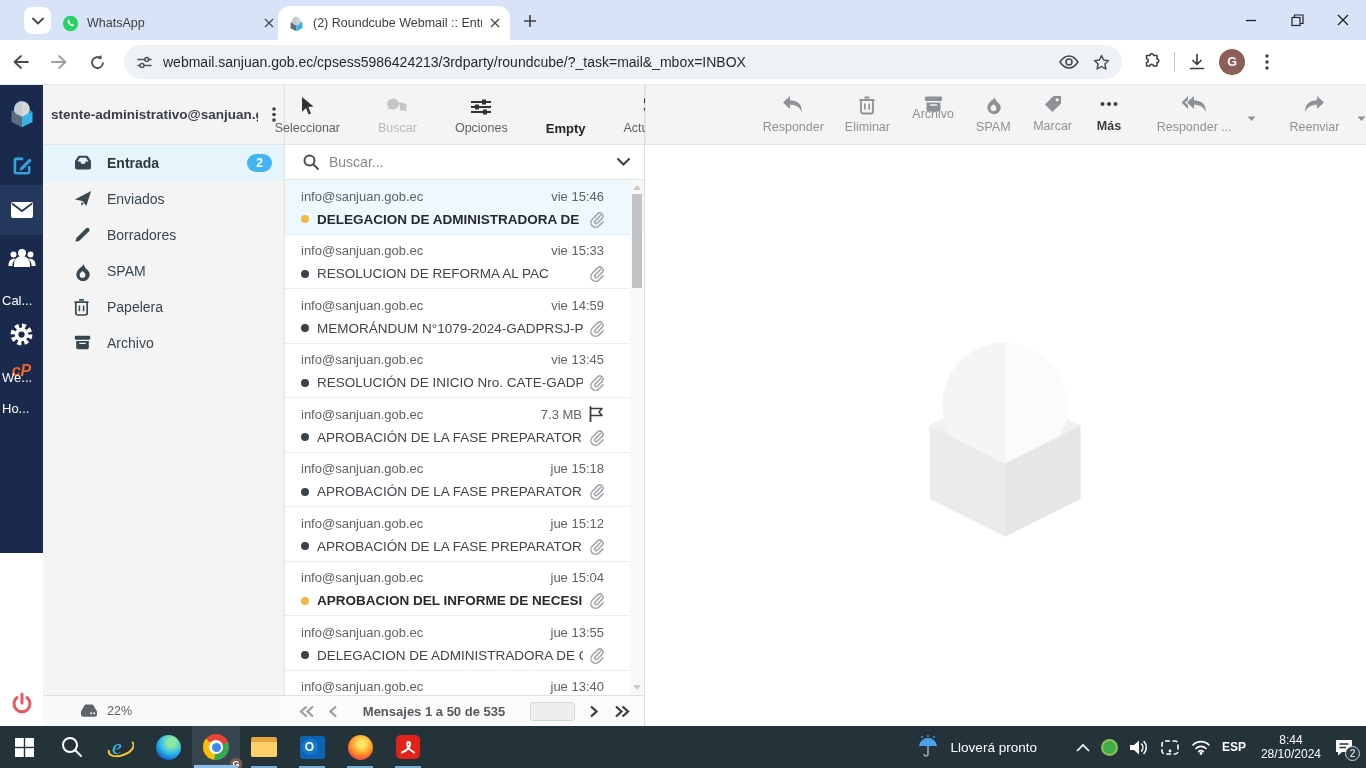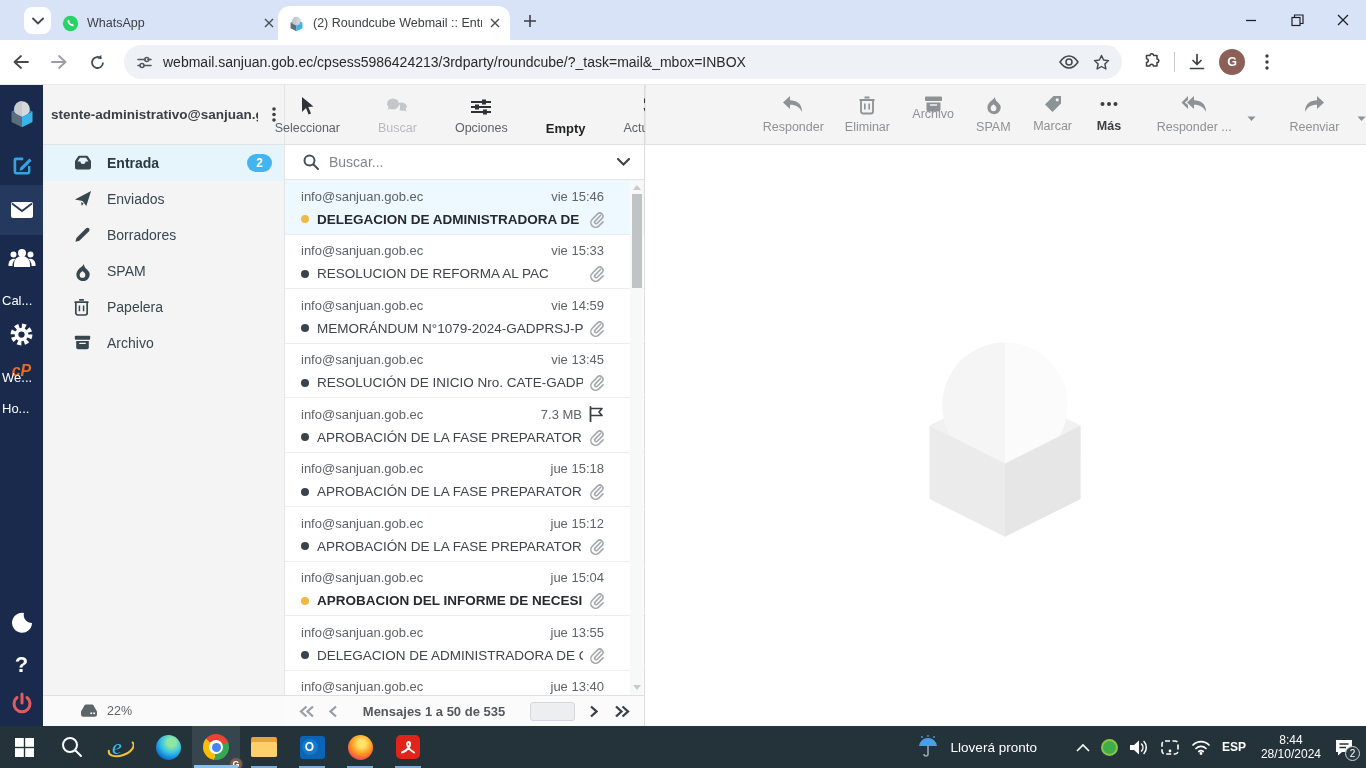--- a/index.html
+++ b/index.html
@@ -34,21 +34,21 @@
   .urlbar .uicon{color:#44474d;margin-left:14px;}
   .rightbtns{display:flex;align-items:center;margin-left:14px;}
   .rb{width:32px;height:32px;display:flex;align-items:center;justify-content:center;color:#3c4043;}
   .vdiv{width:1px;height:20px;background:#c6cace;margin:0 6px;}
   .avatar{width:26px;height:26px;border-radius:50%;background:#8d6057;color:#fff;font-size:12.5px;font-weight:bold;display:flex;align-items:center;justify-content:center;margin:0 6px;}
 
   
   .app{position:absolute;left:0;top:85px;width:1366px;height:641px;background:#fff;}
 
   
-  .strip{position:absolute;left:0;top:0;width:43px;height:641px;background:var(--strip);color:#fff;}
+  .strip{position:absolute;left:0;top:0;width:43px;height:468px;background:var(--strip);color:#fff;}
   .sitem{position:absolute;left:0;width:43px;display:flex;align-items:center;justify-content:center;}
   .striplabel{position:absolute;left:2px;color:#fff;font-size:13px;white-space:nowrap;}
   .mailsel{position:absolute;left:0;top:100px;width:43px;height:50px;background:#25395f;display:flex;align-items:center;justify-content:center;}
 
   
   .folders{position:absolute;left:43px;top:0;width:242px;height:641px;background:var(--toolbar-gray);border-right:1px solid #e4e4e4;}
   .account{position:relative;height:60px;border-bottom:1px solid #e2e2e2;display:flex;align-items:center;padding:0 26px 0 8px;}
   .account .acct-txt{font-size:13.5px;font-weight:bold;color:#3b4045;white-space:nowrap;overflow:hidden;}
   .account .kebab{position:absolute;right:8px;top:22px;color:#3b4045;}
   .frow{height:36px;display:flex;align-items:center;padding-left:30px;color:#37474f;}

